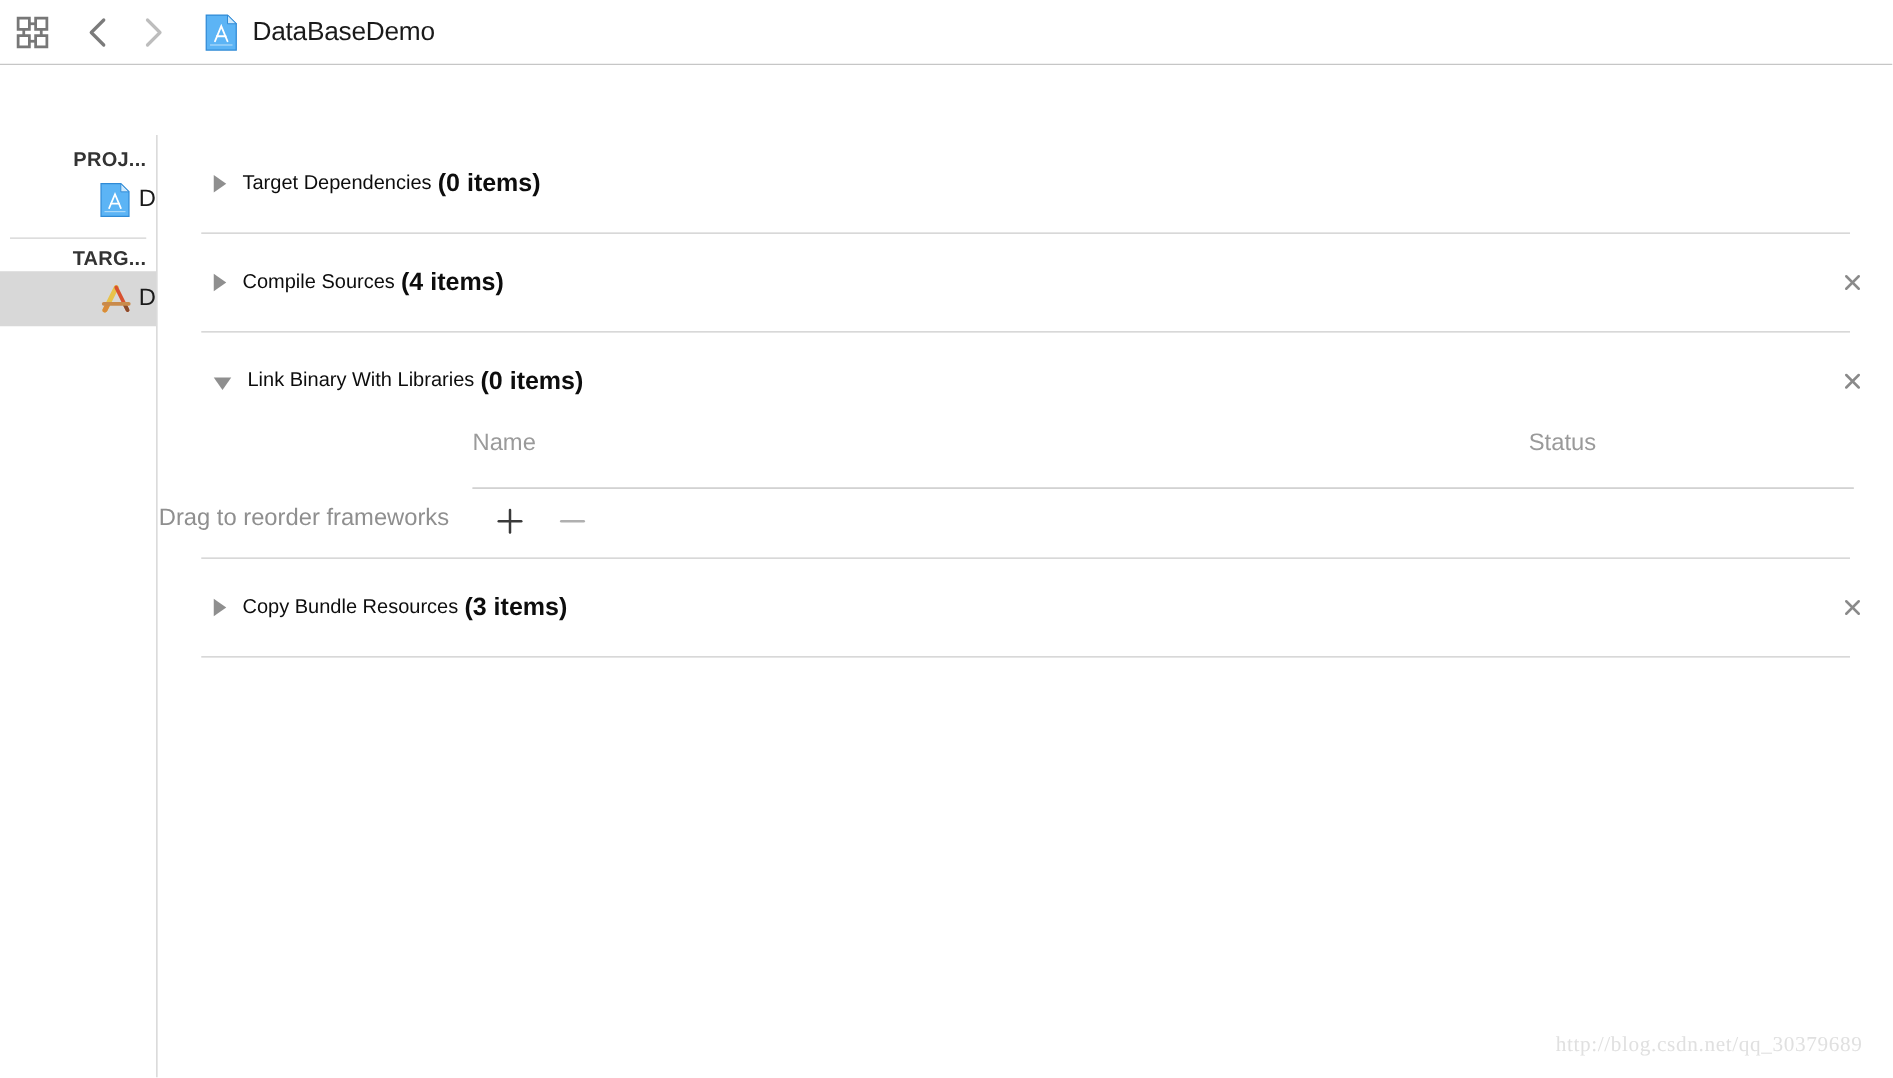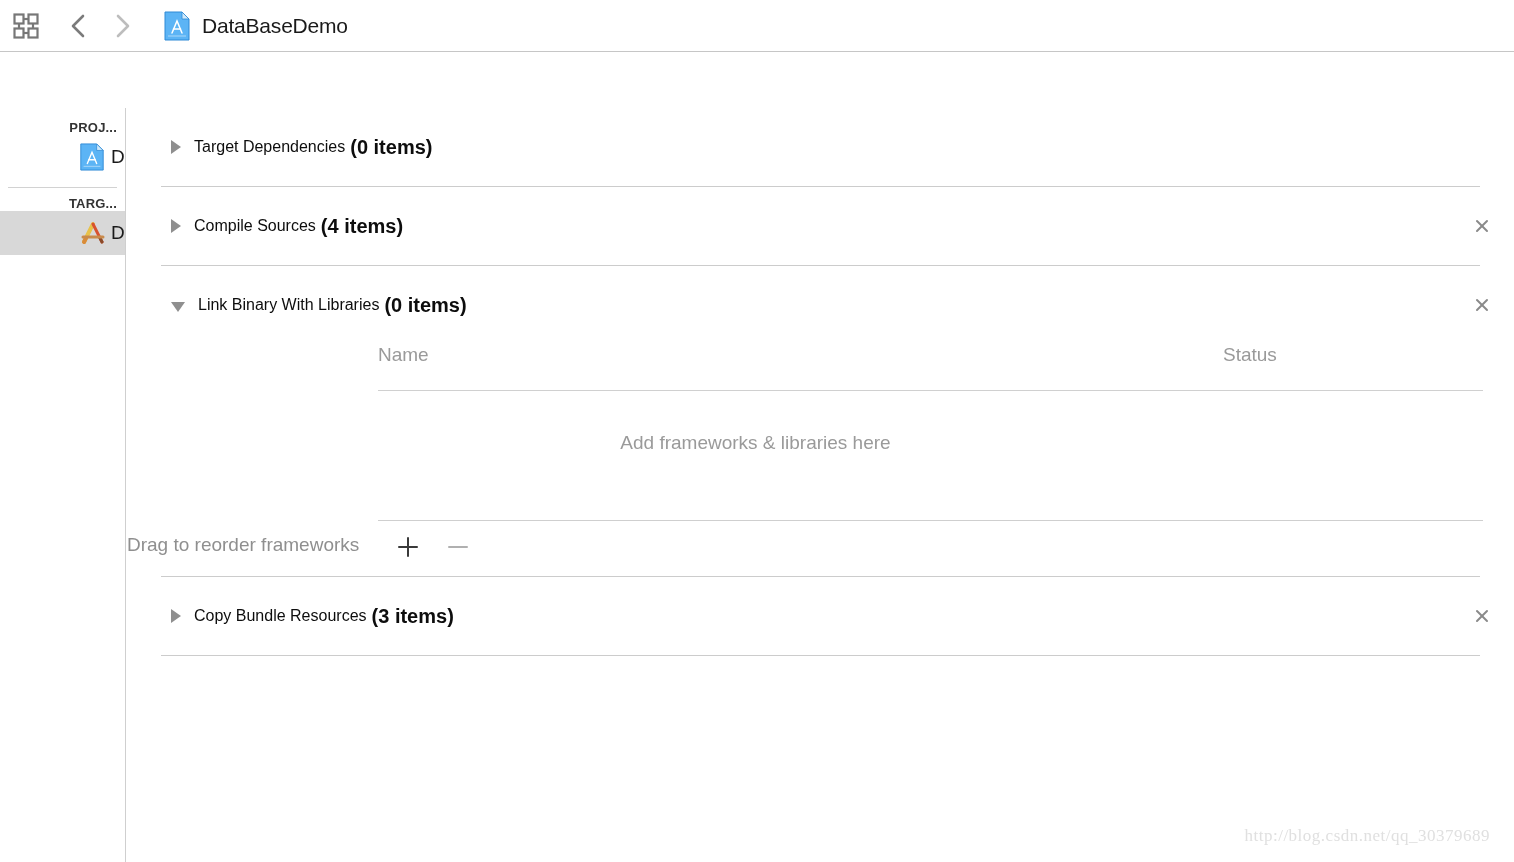--- a/index.html
+++ b/index.html
@@ -52,21 +52,21 @@
   .tab.active { color: #2f7cf6; }
 
   
   .sidebar {
     position: absolute; left: 0; top: 108px; width: 126px; height: 754px;
     background: #fff;
     border-right: 1px solid #cfcfcf;
     overflow: hidden;
   }
   .side-head {
-    font-size: 13px; font-weight: bold; color: #333;
+    font-size: 16px; font-weight: bold; color: #333;
     text-align: right; padding-right: 8px;
     letter-spacing: 0.2px;
   }
   .side-head.proj { padding-top: 12px; }
   .side-head.targ { padding-top: 8px; }
   .side-row {
     height: 44px; display: flex; align-items: center; justify-content: flex-end;
     padding-right: 0px;
   }
   .side-row.selected { background: #d8d8d8; }
@@ -293,23 +293,20 @@
           </span>
         </div>
 
         <div class="phase-body">
           <div class="col-head">
             <span class="col-name">Name</span>
             <span class="col-status">Status</span>
             <span class="col-rule"></span>
           </div>
 
-          <div class="empty-zone">
-            <div class="empty-text">Add frameworks &amp; libraries here</div>
-          </div>
 
           <div class="phase-foot">
             <span class="foot-rule"></span>
             <span class="foot-plus">
               <svg width="30" height="30" viewBox="0 0 30 30">
                 <g stroke="#3a3a3a" stroke-width="2" stroke-linecap="round">
                   <path d="M15 6 V24"></path>
                     <path d="M6 15 H24"></path>
                 </g>
               </svg>

